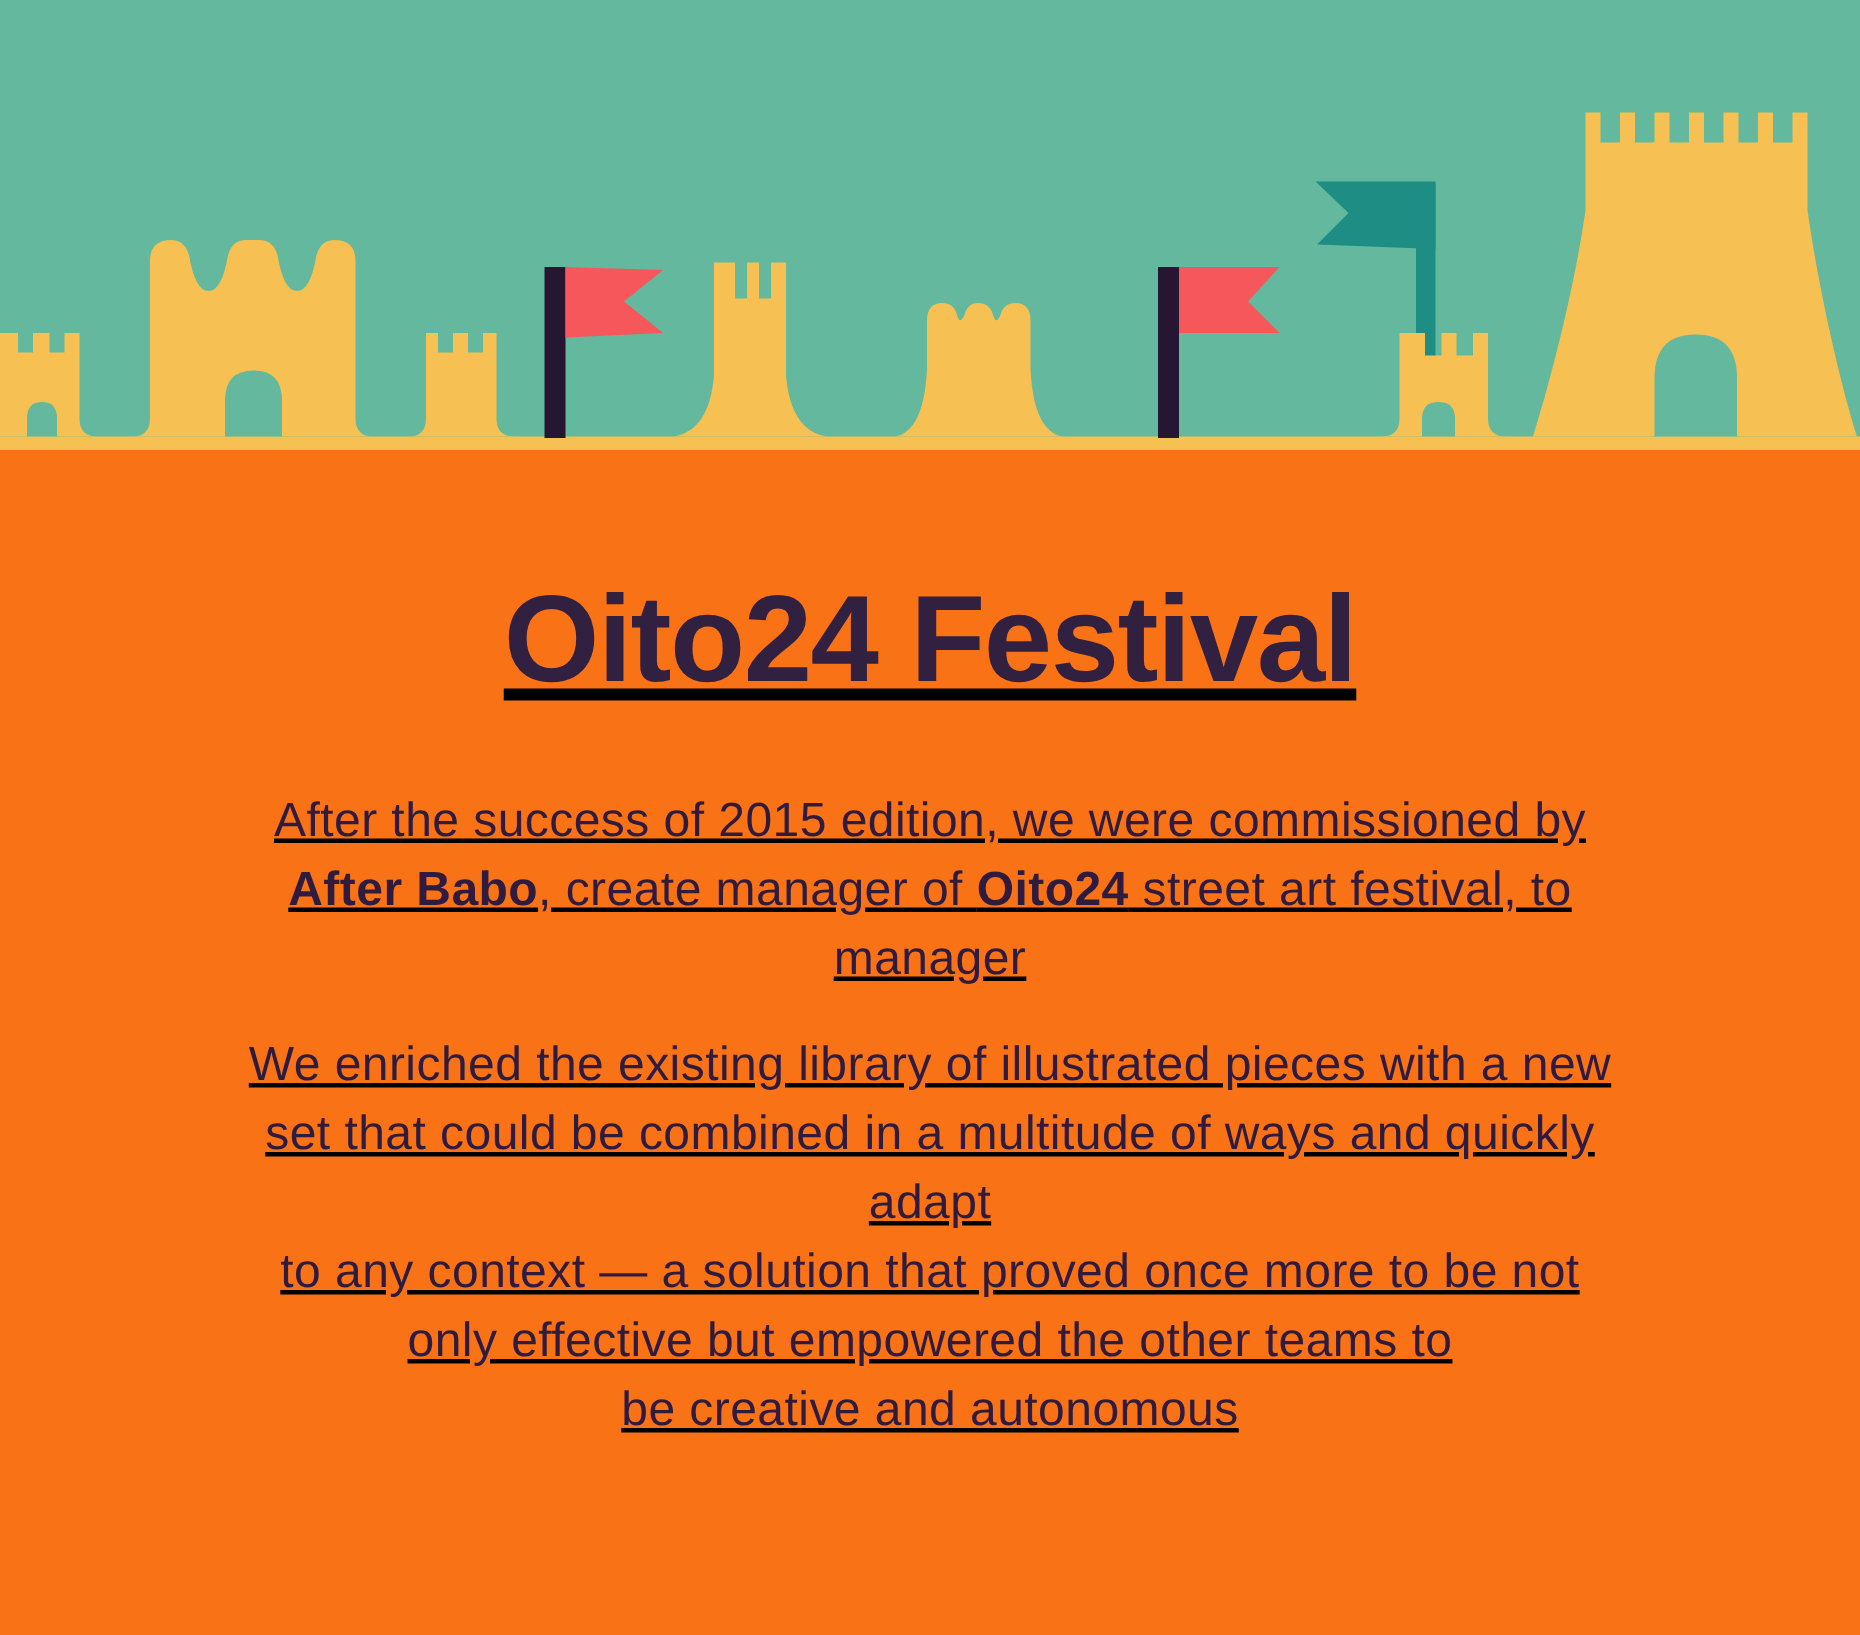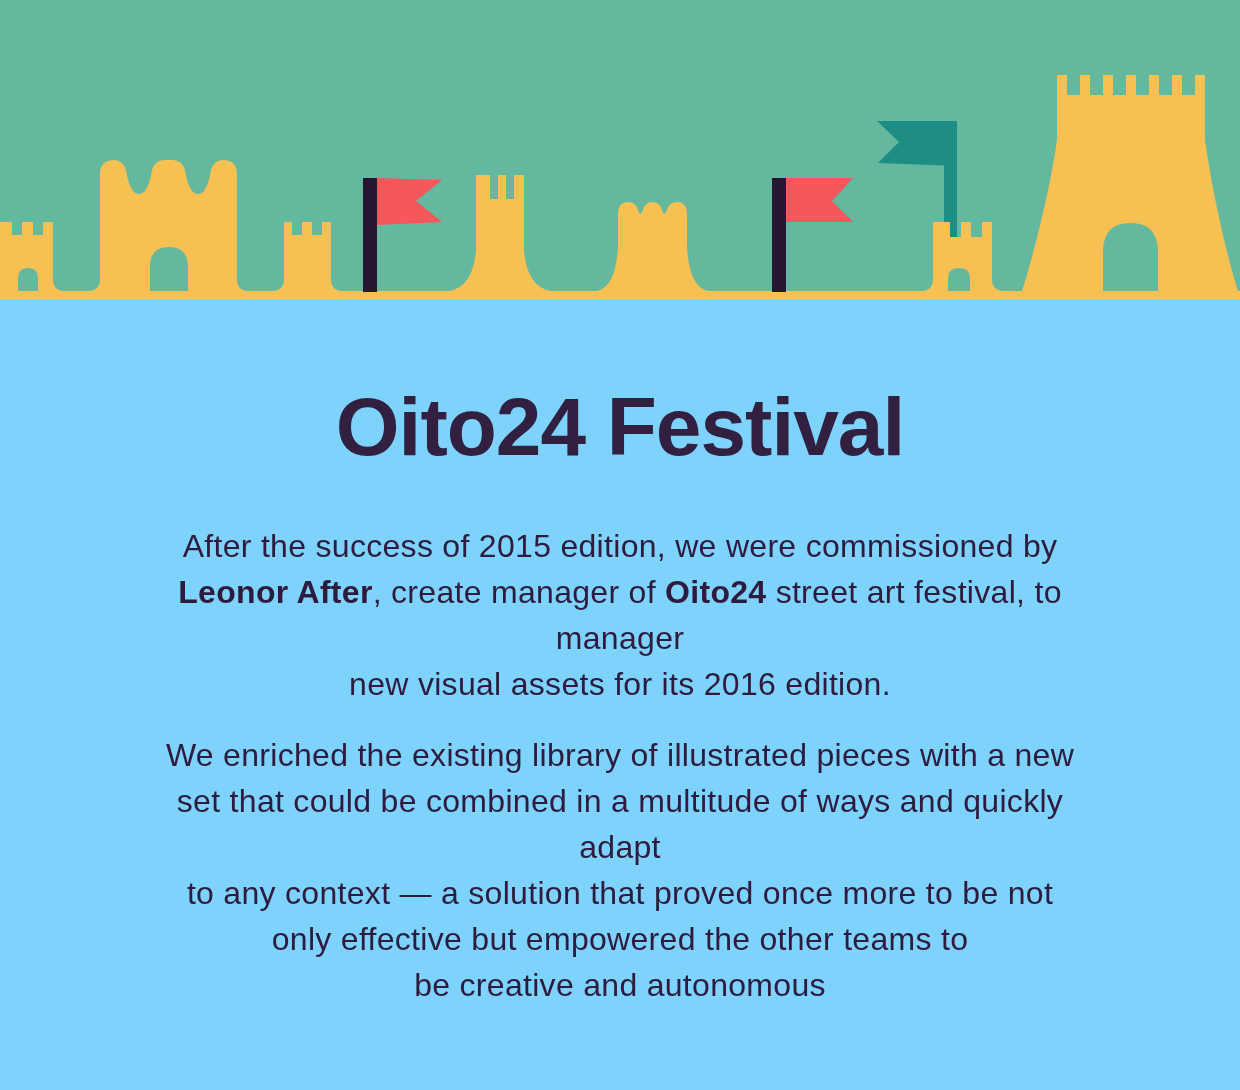--- a/index.html
+++ b/index.html
@@ -7,22 +7,23 @@
     padding: 0;
     width: 1240px;
     height: 1090px;
     overflow: hidden;
     background: #f6c053;
     font-family: "Liberation Sans", "DejaVu Sans", sans-serif;
   }
   .page {
     width: 1240px;
     height: 1090px;
-    background: #7dd3fc;
+    background: #f97316;
     position: relative;
+    text-decoration: underline;
   }
   .skyline {
     display: block;
     width: 1240px;
     height: 300px;
   }
   .content {
     width: 1240px;
     text-align: center;
     color: #2f1f3e;
@@ -92,22 +93,21 @@
     <path d="M1022,291 C1034,253 1050,190 1057,140 V75 H1067 V95 H1080 V75 H1090 V95 H1103 V75 H1113 V95 H1126 V75 H1136 V95 H1149 V75 H1159 V95 H1172 V75 H1182 V95 H1195 V75 H1205 V140 C1212,190 1226,253 1238,291 Z" fill="#f6c053"></path>
 
     <path d="M1103,291 V252 Q1103,223 1130.5,223 Q1158,223 1158,252 V291 Z" fill="#64b89d"></path>
   </svg>
 
   <div class="content">
     <h1 class="title">Oito24 Festival</h1>
 
     <p class="para para-1">
       <span>After the success of 2015 edition, we were commissioned by</span><br>
-      <span class="bold">Leonor After</span><span>, create manager of </span><span class="bold">Oito24</span><span> street art festival, to manager</span><br>
-      <span>new visual assets for its 2016 edition.</span>
+      <span class="bold">After Babo</span><span>, create manager of </span><span class="bold">Oito24</span><span> street art festival, to manager</span><br>
     </p>
 
     <p class="para para-2">We enriched the existing library of illustrated pieces with a new
 set that could be combined  in a multitude of ways and quickly adapt
 to any context — a solution that proved once more to be not
 only effective but empowered the other teams to
 be creative and autonomous</p>
   </div>
 
 </div>

